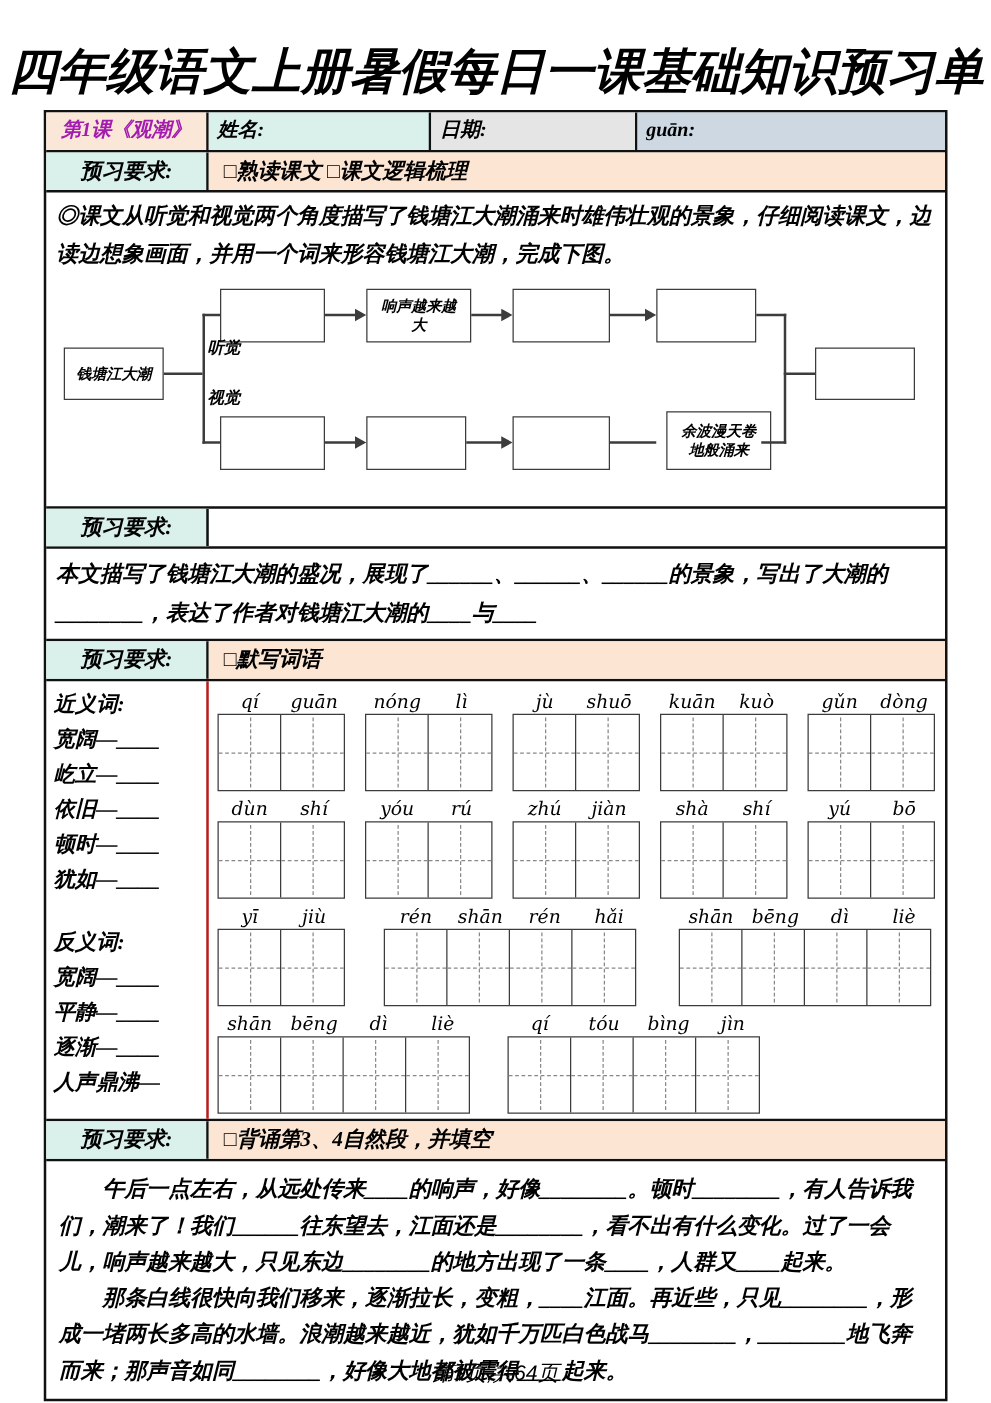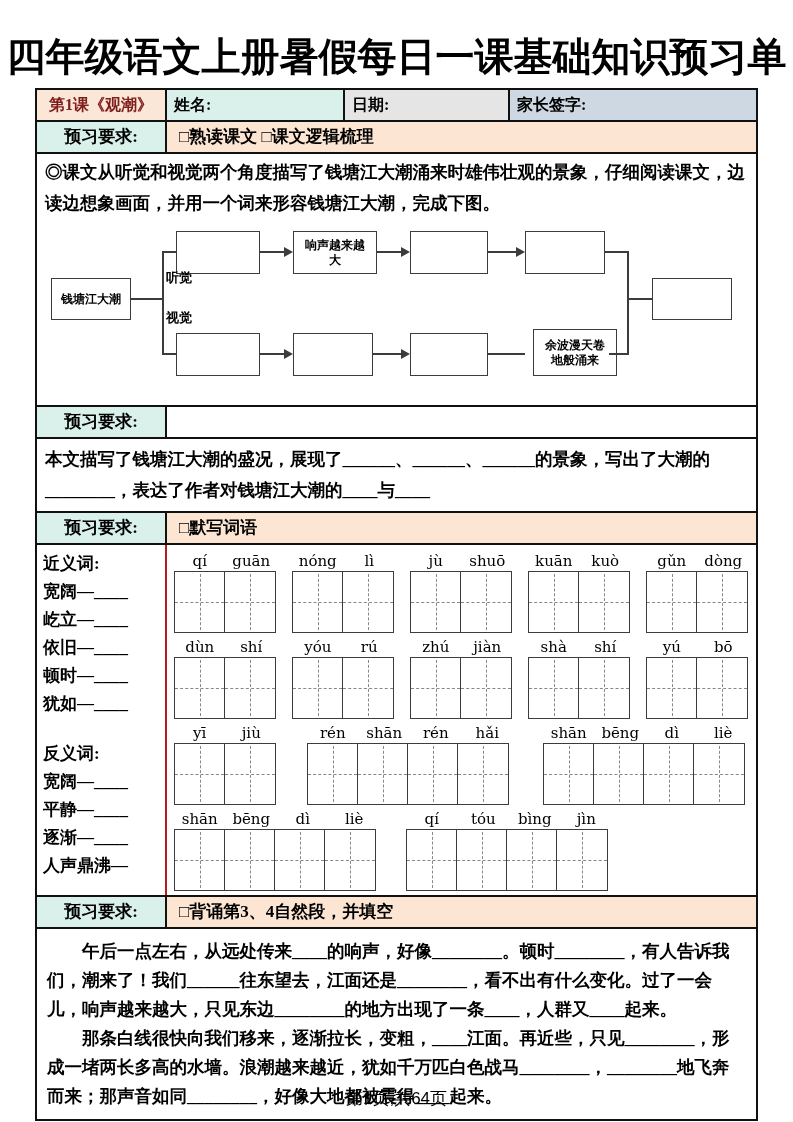--- a/index.html
+++ b/index.html
@@ -1,24 +1,24 @@
 <!DOCTYPE html>
 <html><head>
 <meta charset="utf-8">
 <style>
   html,body{margin:0;padding:0;background:#ffffff;}
   body{width:793px;height:1122px;font-family:"Liberation Serif",serif;color:#000;}
-  .page{position:relative;width:793px;height:1122px;overflow:hidden;background:#fff;}
+  .page{position:relative;width:793px;height:1122px;overflow:hidden;background:#fff;font-style:italic;}
   .title{position:absolute;top:30px;left:0;right:0;margin:0;text-align:center;
          font-size:39px;font-weight:bold;letter-spacing:0px;font-family:"Liberation Serif",serif;}
   .sheet{position:absolute;left:35px;top:88px;width:723px;border:2px solid #111;box-sizing:border-box;}
   .row{display:flex;border-bottom:2px solid #111;box-sizing:border-box;}
   .row:last-child{border-bottom:none;}
   .cell{box-sizing:border-box;padding:3px 7px;font-size:16px;font-weight:bold;line-height:24px;}
-  .c-lesson{width:130px;background:#fbe7d8;color:#7f1d1d;text-align:center;border-right:2px solid #111;padding-left:2px;padding-right:2px;}
+  .c-lesson{width:130px;background:#fbe7d8;color:#a21caf;text-align:center;border-right:2px solid #111;padding-left:2px;padding-right:2px;}
   .c-name{width:178px;background:#d9f1ea;border-right:2px solid #111;}
   .c-date{width:165px;background:#e5e5e5;border-right:2px solid #111;}
   .c-sign{flex:1;background:#cdd8e3;}
   .req-label{width:130px;background:#d9f1ea;border-right:2px solid #111;text-align:center;
              font-size:17px;font-weight:bold;padding:3px 0;line-height:24px;box-sizing:border-box;}
   .req-content{flex:1;background:#fce5d2;font-size:17px;font-weight:bold;padding:3px 12px;line-height:24px;box-sizing:border-box;}
   .block{display:block;}
   .intro-wrap{padding:3px 8px 0 8px;}
   .para{margin:0;font-size:17.5px;line-height:31px;font-weight:bold;}
   
@@ -59,21 +59,21 @@
 
 <div class="page">
   <h1 class="title">四年级语文上册暑假每日一课基础知识预习单</h1>
 
   <div class="sheet">
 
     <div class="row">
       <div class="cell c-lesson">第1课《观潮》</div>
       <div class="cell c-name">姓名:</div>
       <div class="cell c-date">日期:</div>
-      <div class="cell c-sign">家长签字:</div>
+      <div class="cell c-sign">guān:</div>
     </div>
 
     <div class="row">
       <div class="req-label">预习要求:</div>
       <div class="req-content">□熟读课文  □课文逻辑梳理</div>
     </div>
 
     <div class="row block">
       <div class="intro-wrap">
         <p class="para">◎课文从听觉和视觉两个角度描写了钱塘江大潮涌来时雄伟壮观的景象，仔细阅读课文，边读边想象画面，并用一个词来形容钱塘江大潮，完成下图。</p>

